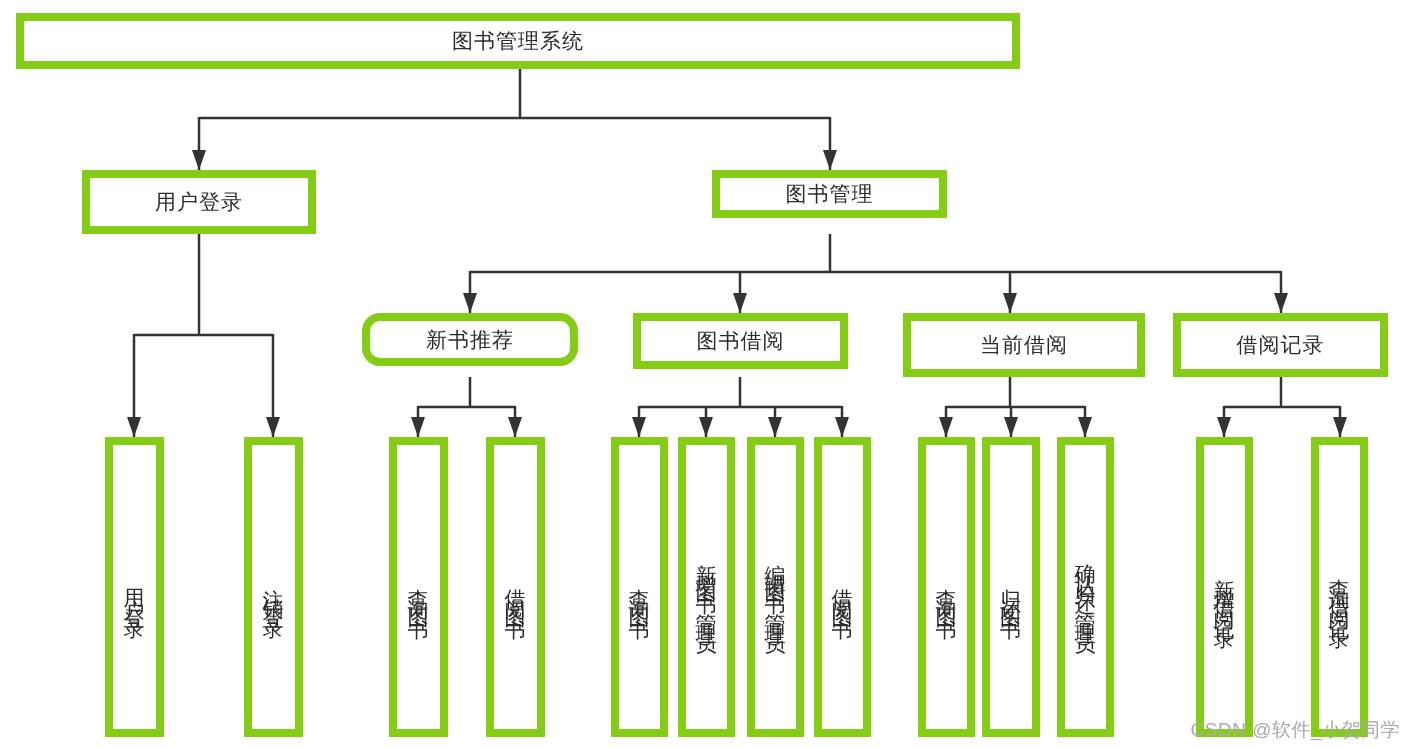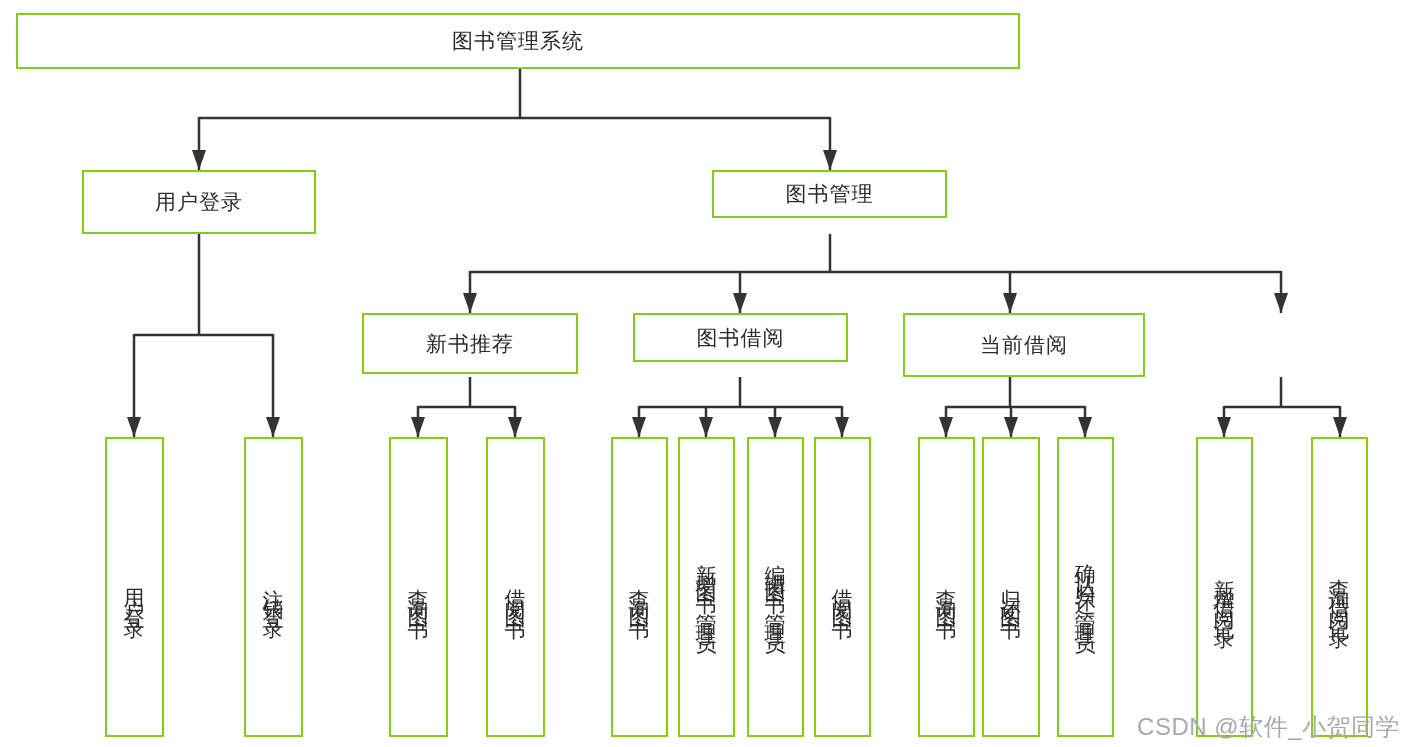--- a/index.html
+++ b/index.html
@@ -9,40 +9,40 @@
     height: 747px;
     background: #ffffff;
     overflow: hidden;
     font-family: "Liberation Sans", "DejaVu Sans", sans-serif;
   }
   #wires { position: absolute; left: 0; top: 0; width: 1405px; height: 747px; }
   .box {
     position: absolute;
     box-sizing: border-box;
     background: #ffffff;
-    border: 2px solid #84cc16;
+    border: 8px solid #84cc16;
     color: #2b2b2b;
     display: flex;
     align-items: center;
     justify-content: center;
     font-size: 21px;
     letter-spacing: 1px;
     text-align: center;
   }
   .vbox {
     writing-mode: vertical-rl;
     letter-spacing: 10px;
     line-height: 1;
     padding-top: 10px; 
   }
   #watermark {
     position: absolute;
     right: 5px;
     bottom: 4px;
-    font-size: 24px;
+    font-size: 19px;
     color: #a8a8ad;
     letter-spacing: 0.5px;
     white-space: nowrap;
   }
 </style>
 </head>
 <body>
 
 <div id="stage">
 
@@ -94,23 +94,24 @@
       <path d="M1224 406 V437" marker-end="url(#arrow)"></path>
       <path d="M1340 406 V437" marker-end="url(#arrow)"></path>
     </g>
   </svg>
 
   <div class="box" style="left:16px; top:13px; width:1004px; height:56px;">图书管理系统</div>
 
   <div class="box" style="left:82px; top:170px; width:234px; height:64px;">用户登录</div>
   <div class="box" style="left:712px; top:170px; width:235px; height:48px;">图书管理</div>
 
-  <div class="box" style="left:362px; top:313px; width:216px; height:61px;">新书推荐</div>
-  <div class="box" style="left:633px; top:313px; width:215px; height:49px;">图书借阅</div>
+  <div class="box" style="left:362px; top:313px; width:216px; height:53px;border-radius:18px;">新书推荐</div>
+  <div class="box" style="left:633px; top:313px; width:215px; height:56px;">图书借阅</div>
   <div class="box" style="left:903px; top:313px; width:242px; height:64px;">当前借阅</div>
+  <div class="box" style="left:1173px; top:313px; width:215px; height:64px;">借阅记录</div>
 
   <div class="box vbox" style="left:105px; top:437px; width:59px; height:300px;">用户登录</div>
   <div class="box vbox" style="left:244px; top:437px; width:59px; height:300px;">注销登录</div>
 
   <div class="box vbox" style="left:389px; top:437px; width:59px; height:300px;">查询图书</div>
   <div class="box vbox" style="left:486px; top:437px; width:59px; height:300px;">借阅图书</div>
 
   <div class="box vbox" style="left:611px; top:437px; width:57px; height:300px;">查询图书</div>
   <div class="box vbox" style="left:678px; top:437px; width:57px; height:300px;">新增图书（管理员）</div>
   <div class="box vbox" style="left:747px; top:437px; width:57px; height:300px;">编辑图书（管理员）</div>

